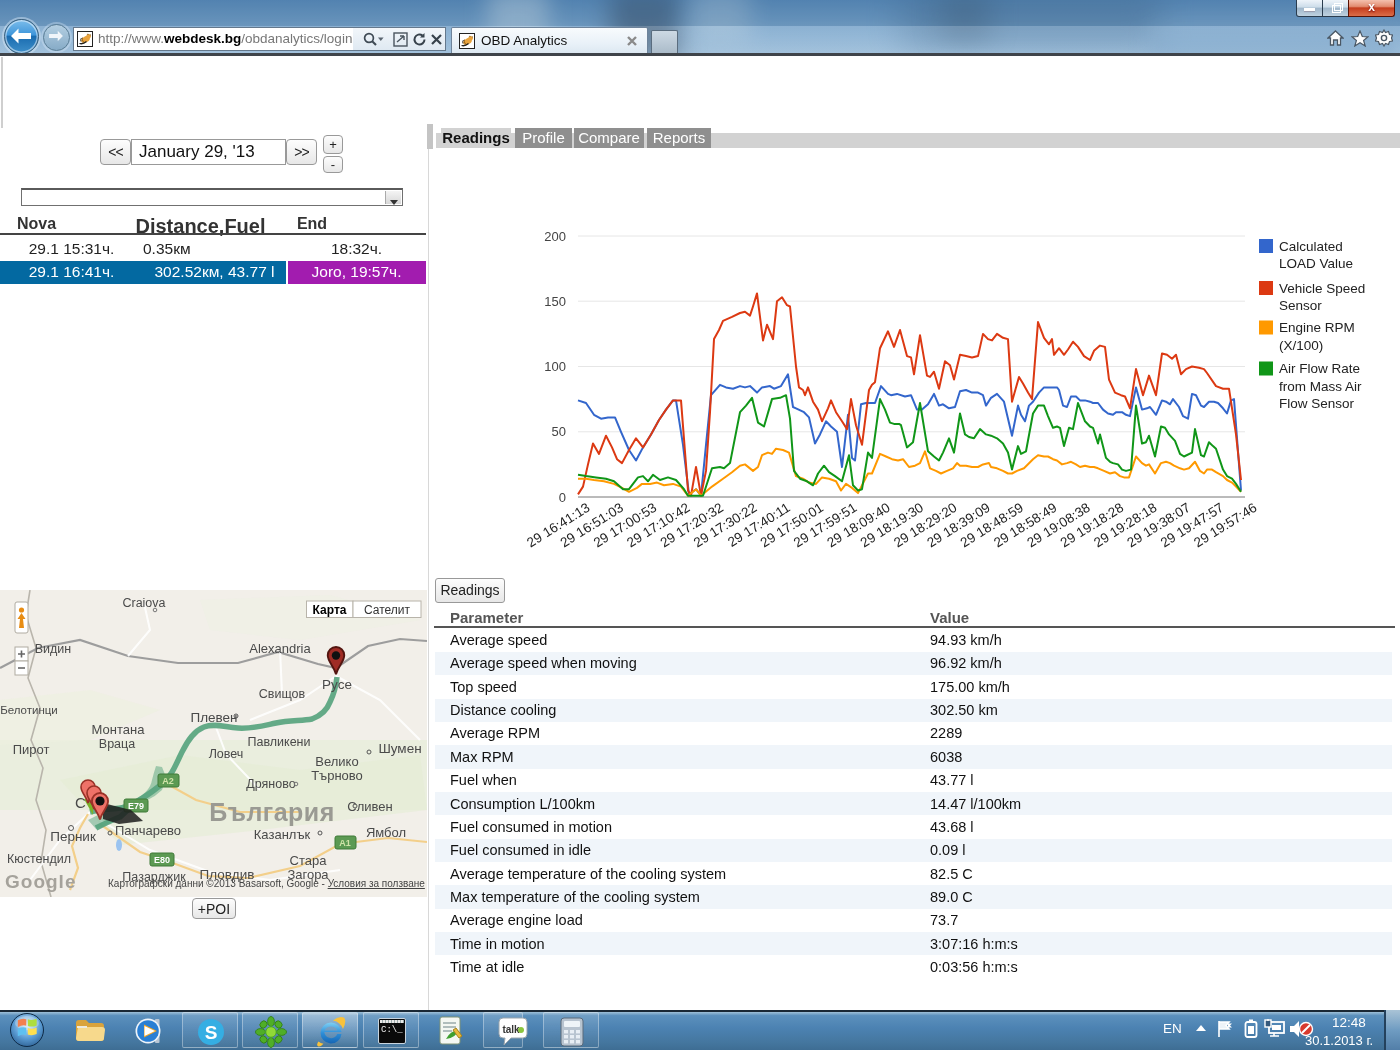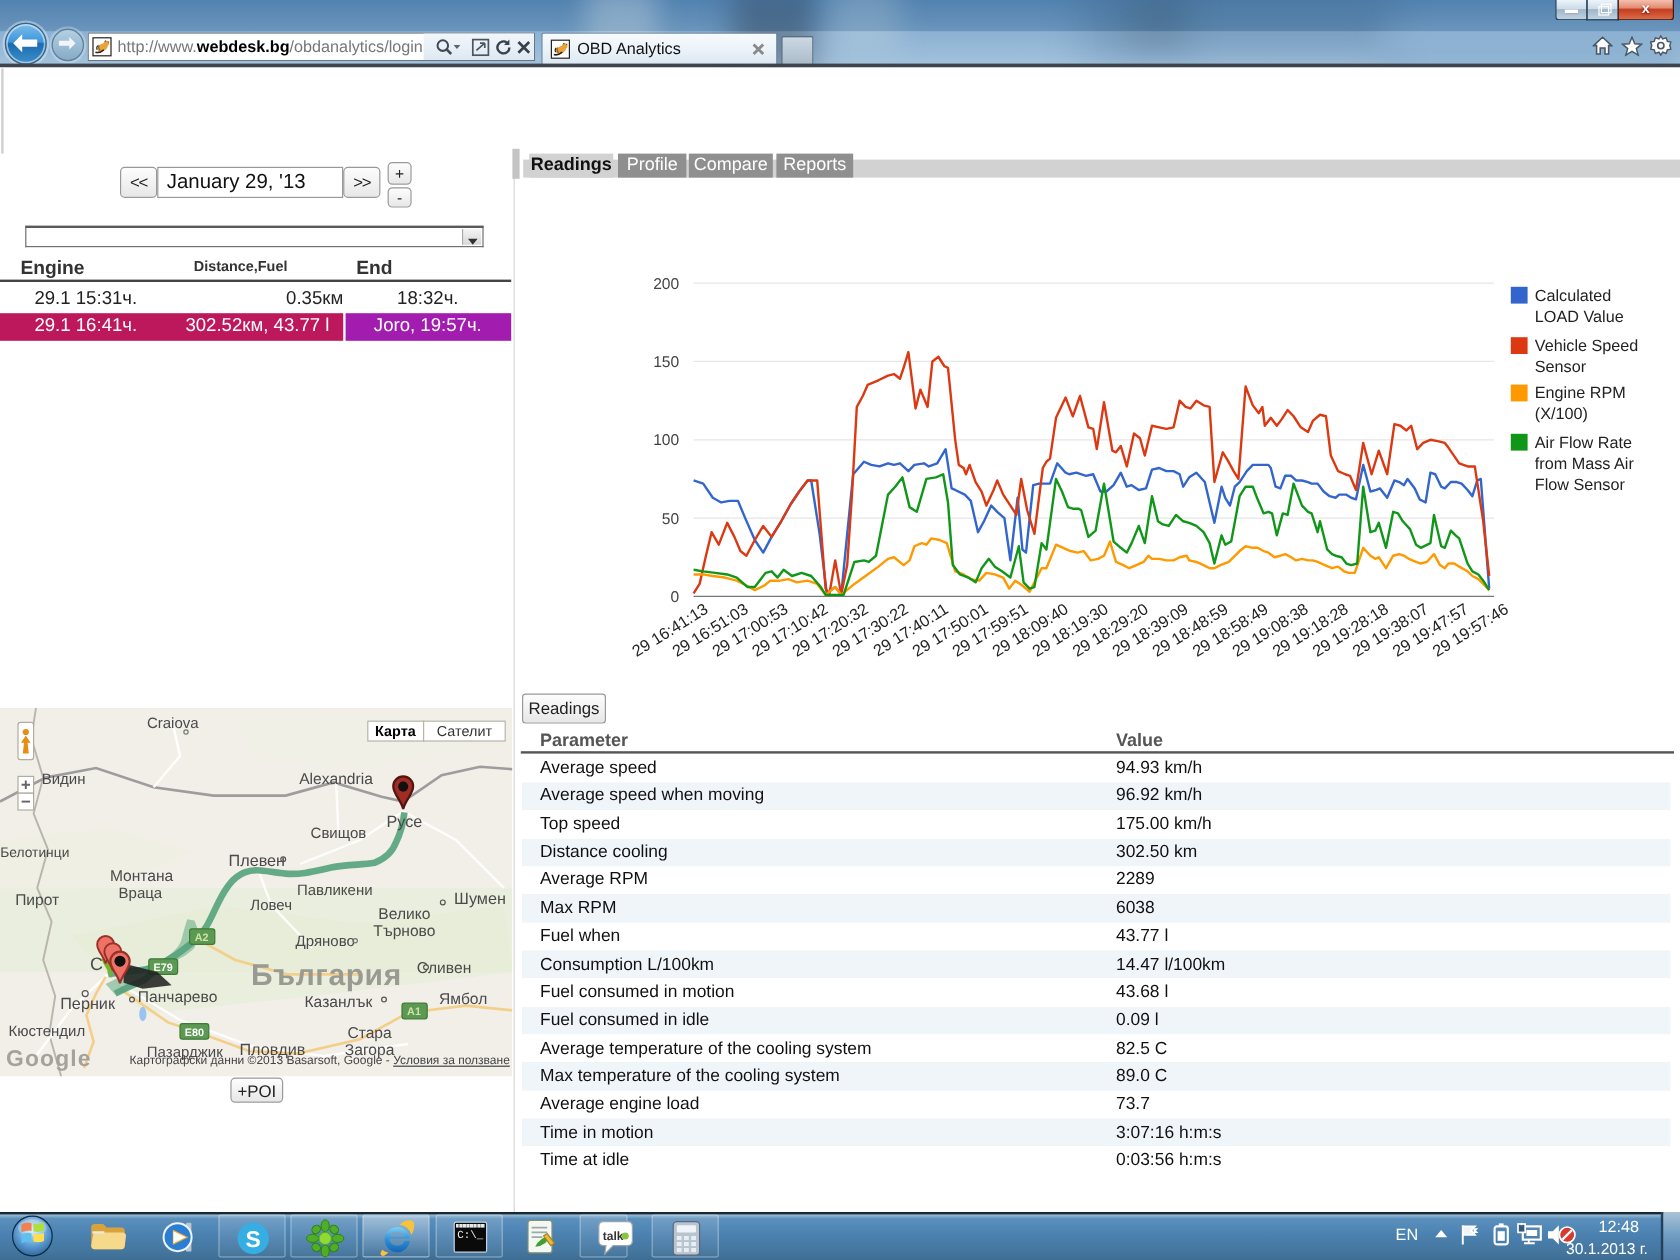--- a/index.html
+++ b/index.html
@@ -91,28 +91,28 @@
   </svg>
 <div style="position:absolute;left:0;top:53px;width:1400px;height:3px;background:#3f444a"></div>
 <div class="btn" style="left:100px;top:139px;width:31px;height:26px;font-size:14px;line-height:25px"><span style="letter-spacing:-1px">&lt;&lt;</span></div>
 <div style="position:absolute;left:131px;top:139px;width:155px;height:26px;background:#fff;border:1px solid #999;box-sizing:border-box;font-size:17px;color:#111;line-height:24px;padding-left:7px">January 29, '13</div>
 <div class="btn" style="left:286px;top:139px;width:31px;height:26px;font-size:14px;line-height:25px"><span style="letter-spacing:-1px">&gt;&gt;</span></div>
 <div class="btn" style="left:323px;top:135px;width:20px;height:19px;font-size:13px;line-height:18px">+</div>
 <div class="btn" style="left:323px;top:156px;width:20px;height:17px;font-size:13px;line-height:15px">-</div>
 <div style="position:absolute;left:21px;top:187.5px;width:382px;height:18.5px;background:#fff;border:1px solid #707070;border-top:2px solid #5a5a5a;box-sizing:border-box">
 <div style="position:absolute;right:1px;top:1px;width:15px;height:13px;background:linear-gradient(#f4f4f4,#d7d7d7);border-left:1px solid #aaa;text-align:center"><span style="display:inline-block;width:0;height:0;border-left:4px solid transparent;border-right:4px solid transparent;border-top:5px solid #333;vertical-align:middle;margin-top:4px"></span></div>
 </div>
-<div style="position:absolute;left:17px;top:215px;width:100px;font-size:16px;font-weight:bold;color:#333">Engine</div>
-<div style="position:absolute;left:129px;top:215px;width:143px;text-align:center;font-size:12px;font-weight:bold;color:#333">Distance,Fuel</div>
+<div style="position:absolute;left:17px;top:215px;width:100px;font-size:16px;font-weight:bold;color:#333">Nova</div>
+<div style="position:absolute;left:129px;top:215px;width:143px;text-align:center;font-size:20px;font-weight:bold;color:#333">Distance,Fuel</div>
 <div style="position:absolute;left:287px;top:215px;width:50px;text-align:center;font-size:16px;font-weight:bold;color:#333">End</div>
 <div style="position:absolute;left:0;top:233px;width:426px;height:2px;background:#444"></div>
 <div style="position:absolute;left:0;top:240px;width:143px;text-align:center;font-size:15.5px;color:#222">29.1 15:31ч.</div>
-<div style="position:absolute;left:143px;top:240px;width:143px;text-align:right;font-size:15.5px;color:#222">0.35км</div>
+<div style="position:absolute;left:143px;top:240px;width:143px;text-align:left;font-size:15.5px;color:#222">0.35км</div>
 <div style="position:absolute;left:287px;top:240px;width:139px;text-align:center;font-size:15.5px;color:#222">18:32ч.</div>
-<div style="position:absolute;left:0;top:260.5px;width:285.5px;height:23px;background:#be185d;color:#fff;font-size:15.5px;line-height:22px">
+<div style="position:absolute;left:0;top:260.5px;width:285.5px;height:23px;background:#0369a1;color:#fff;font-size:15.5px;line-height:22px">
     <span style="position:absolute;left:0;width:143px;text-align:center">29.1 16:41ч.</span>
     <span style="position:absolute;left:143px;width:143px;text-align:center">302.52км, 43.77 l</span>
   </div>
 <div style="position:absolute;left:287.5px;top:260.5px;width:138px;height:23px;background:#a21caf;color:#fff;font-size:15.5px;line-height:22px;text-align:center">Joro, 19:57ч.</div>
 <div class="btn" style="left:192px;top:897.5px;width:44px;height:21px;font-size:14px;line-height:20px">+POI</div>
 <svg style="position:absolute;left:0;top:590px" width="427" height="307" viewBox="0 590 427 307" font-family="'Liberation Sans',sans-serif">
 <rect x="0" y="590" width="427" height="307" fill="#f2efe9"></rect>
 <g fill="#e7eed9">
 <rect x="0" y="740" width="427" height="70" opacity="0.7"></rect>
 <path d="M60,780 L180,755 L300,770 L420,755 L427,810 L260,830 L120,845 Z" fill="#e4ecd4" opacity="0.55"></path>

